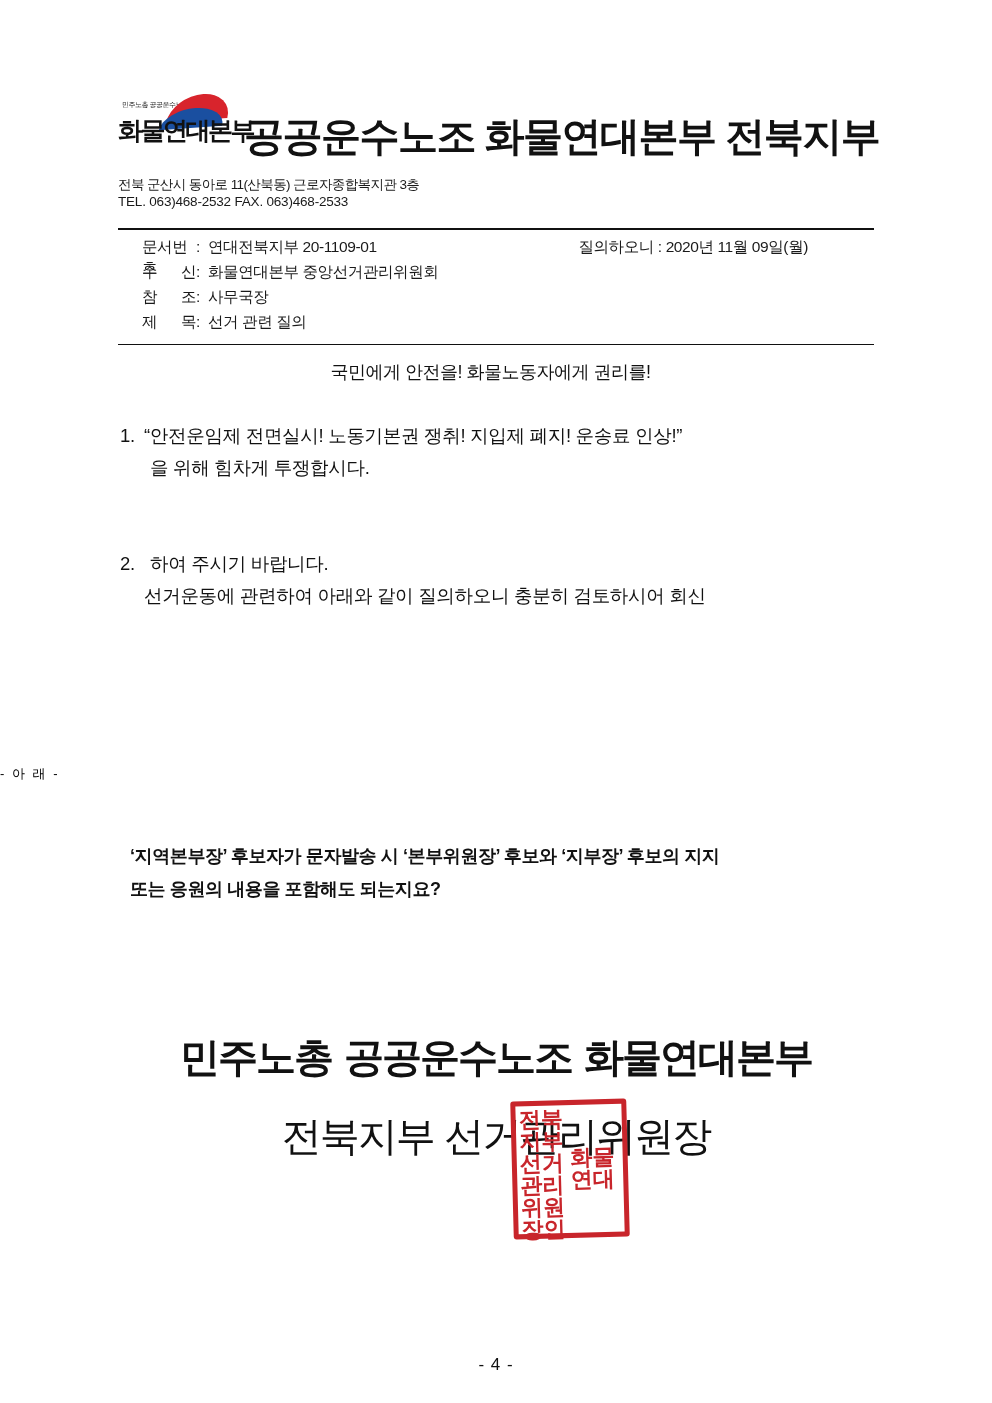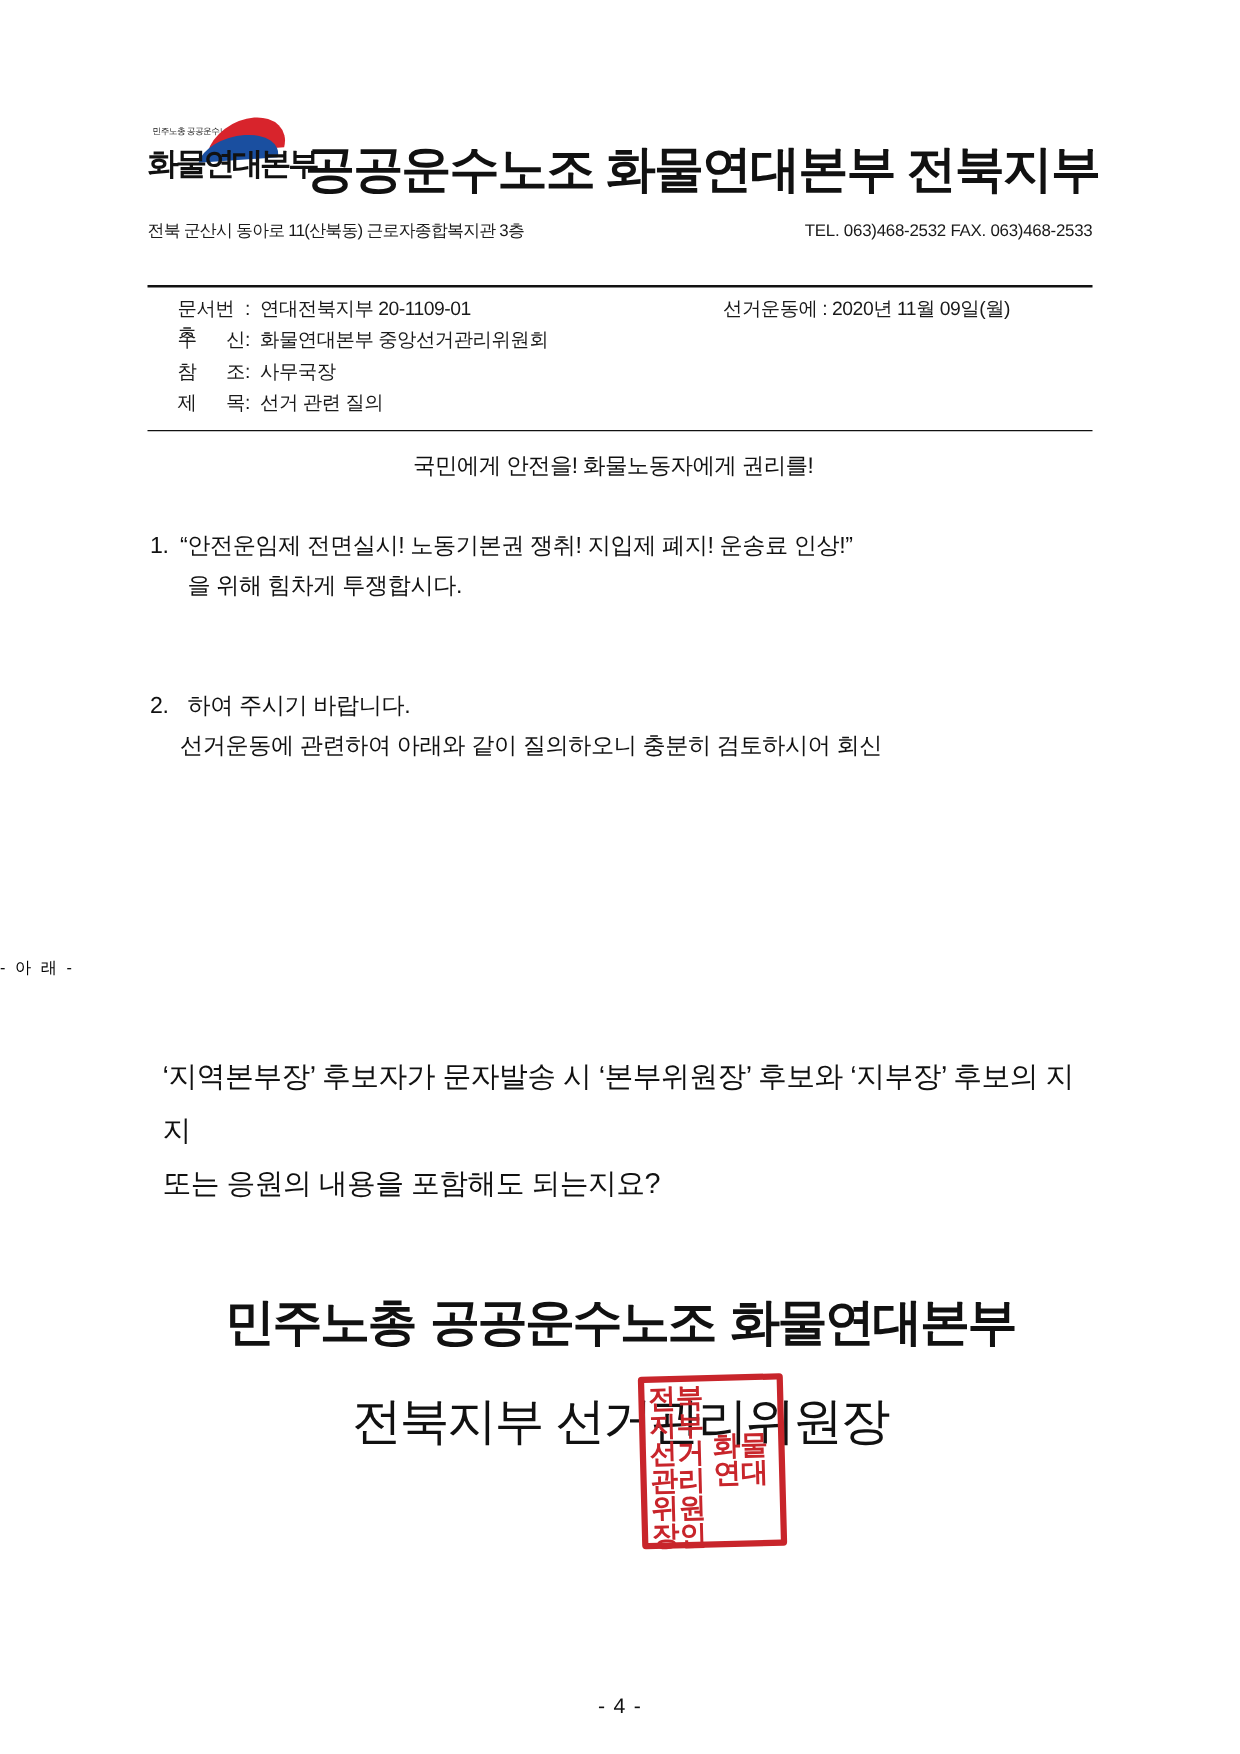--- a/index.html
+++ b/index.html
@@ -91,20 +91,21 @@
   }
   .lh-sub {
     display: flex;
     justify-content: space-between;
     align-items: baseline;
     margin-top: 16px;
     padding-bottom: 5px;
     font-size: 13.5px;
     letter-spacing: -0.6px;
     color: #1a1a1a;
+    flex-direction: column;
   }
   .lh-sub .addr { white-space: nowrap; }
   .lh-sub .contact { white-space: nowrap; letter-spacing: -0.2px; }
 
   .rule-thick {
     border-top: 2.2px solid #111;
     width: 756px;
     position: absolute;
     left: 118px;
   }
@@ -191,24 +192,25 @@
     letter-spacing: 2px;
     color: #000000;
   }
 
   
   .question {
     position: absolute;
     left: 130px;
     top: 840px;
     width: 740px;
-    font-size: 23px;
+    font-size: 18px;
     line-height: 1.85;
     letter-spacing: -0.4px;
     color: #111;
+    font-weight: bold;
   }
 
   
   .signature {
     position: absolute;
     left: 0;
     right: 0;
     top: 1030px;
     text-align: center;
     color: #111;
@@ -300,21 +302,21 @@
 
   <div class="rule-thick" style="top:228px;"></div>
 
   <div class="meta">
     <div class="meta-row">
       <span class="meta-label" style="padding-left:24px;">
         <span>문서번호</span>
       </span>
       <span class="meta-colon">:</span>
       <span class="meta-value">연대전북지부 20-1109-01</span>
-      <span class="meta-right">선거운동에 : 2020년 11월 09일(월)</span>
+      <span class="meta-right">질의하오니 : 2020년 11월 09일(월)</span>
     </div>
     <div class="meta-row">
       <span class="meta-label">
         <span>수</span>
         <span>신</span>
       </span>
       <span class="meta-colon">:</span>
       <span class="meta-value">화물연대본부 중앙선거관리위원회</span>
     </div>
     <div class="meta-row">

